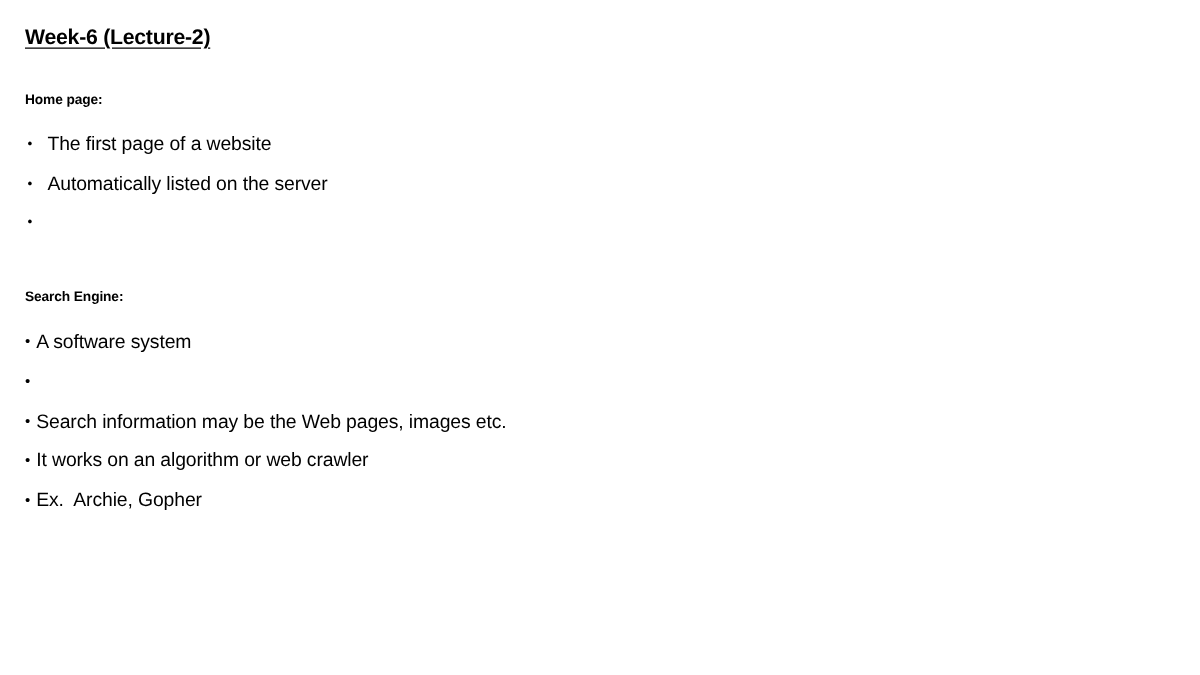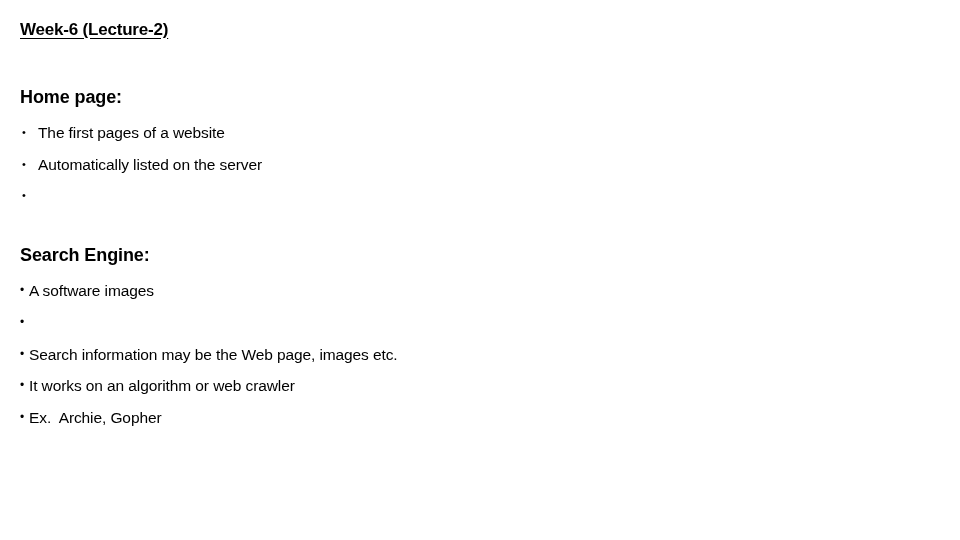--- a/index.html
+++ b/index.html
@@ -39,26 +39,26 @@
   
   .block {
     position: absolute;
     left: 20px;
     width: 900px;
   }
   .block-home { top: 69px; }
   .block-search { top: 227px; }
 
   .section-heading {
-    font-size: 18px;
+    font-size: 11px;
     font-weight: bold;
     line-height: 22px;
     letter-spacing: -0.1px;
     white-space: pre;
-    margin: 17px 0 9px 0;
+    margin: 0 0 9px 0;
   }
 
   .bullet-list {
     list-style: none;
     margin: 0;
     padding: 0;
   }
 
   .bullet-item {
     display: flex;
@@ -106,46 +106,46 @@
 <div class="slide">
 
   <div class="slide-title">Week-6 (Lecture-2)</div>
 
   <div class="block block-home group-wide">
     <div class="section-heading">Home page:</div>
 
     <ul class="bullet-list">
       <li class="bullet-item">
         <span class="bullet-glyph">•</span>
-        <span class="bullet-text">The first pages of a website</span>
+        <span class="bullet-text">The first page of a website</span>
       </li>
       <li class="bullet-item">
         <span class="bullet-glyph">•</span>
         <span class="bullet-text">Automatically listed on the server</span>
       </li>
       <li class="bullet-item">
         <span class="bullet-glyph">•</span>
       </li>
     </ul>
   </div>
 
   <div class="block block-search group-tight">
     <div class="section-heading">Search Engine:</div>
 
     <ul class="bullet-list">
       <li class="bullet-item">
         <span class="bullet-glyph">•</span>
-        <span class="bullet-text">A software images</span>
+        <span class="bullet-text">A software system</span>
       </li>
       <li class="bullet-item">
         <span class="bullet-glyph">•</span>
       </li>
       <li class="bullet-item">
         <span class="bullet-glyph">•</span>
-        <span class="bullet-text">Search information may be the Web page, images etc.</span>
+        <span class="bullet-text">Search information may be the Web pages, images etc.</span>
       </li>
       <li class="bullet-item">
         <span class="bullet-glyph">•</span>
         <span class="bullet-text">It works on an algorithm or web crawler</span>
       </li>
       <li class="bullet-item">
         <span class="bullet-glyph">•</span>
         <span class="bullet-text">Ex.  Archie, Gopher</span>
       </li>
     </ul>

